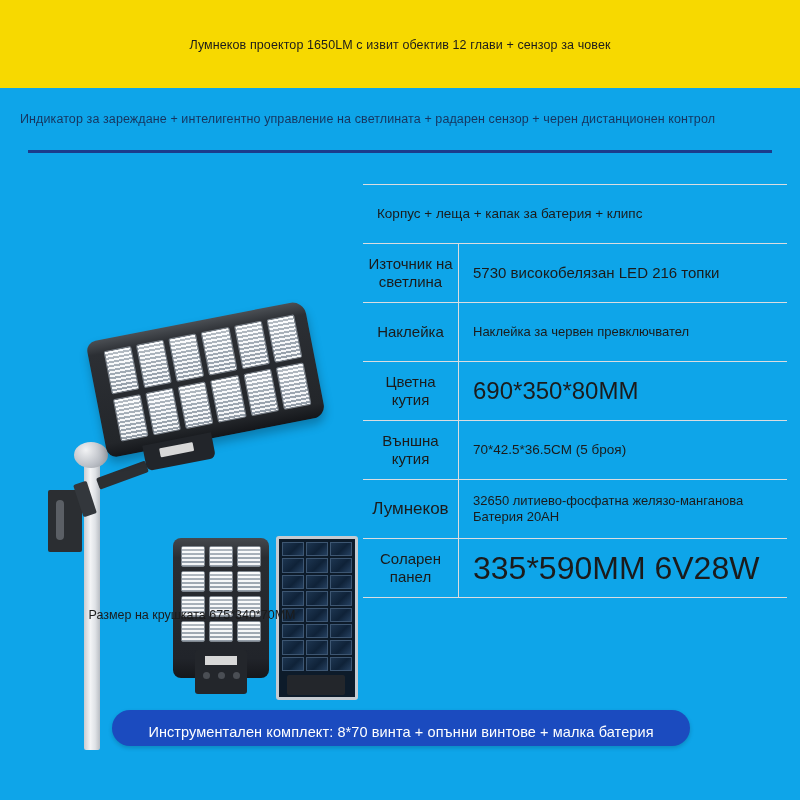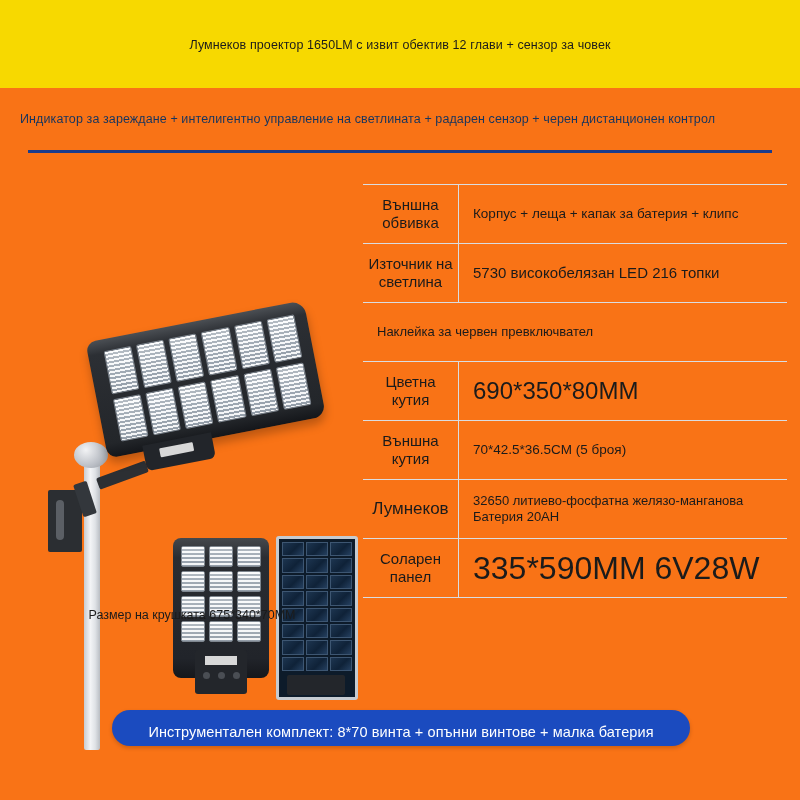--- a/index.html
+++ b/index.html
@@ -10,21 +10,21 @@
     width: 800px;
     height: 800px;
     background: #ffffff;
     font-family: "Liberation Sans", sans-serif;
     overflow: hidden;
   }
   .page {
     position: relative;
     width: 800px;
     height: 800px;
-    background: #f97316;
+    background: #0ea5e9;
   }
 
   
   .banner {
     position: absolute;
     left: 0; top: 0;
     width: 800px;
     height: 88px;
     background: #f7d900;
   }
@@ -403,30 +403,30 @@
       <div class="foot"></div>
     </div>
 
   </div>
 
   <div class="illo-caption">Размер на крушката 675*340*70MM</div>
 
   <div class="spec-table">
 
     <div class="spec-row">
-      <div class="spec-key k-15">Външна обвивка</div>
       <div class="spec-val v-13">Корпус + леща + капак за батерия + клипс</div>
     </div>
 
     <div class="spec-row">
       <div class="spec-key k-15">Източник на светлина</div>
       <div class="spec-val v-15">5730 високобелязан LED 216 топки</div>
     </div>
 
     <div class="spec-row">
+      <div class="spec-key k-15">Наклейка</div>
       <div class="spec-val v-10">Наклейка за червен превключвател</div>
     </div>
 
     <div class="spec-row">
       <div class="spec-key k-15">Цветна кутия</div>
       <div class="spec-val v-24">690*350*80MM</div>
     </div>
 
     <div class="spec-row">
       <div class="spec-key k-15">Външна кутия</div>

